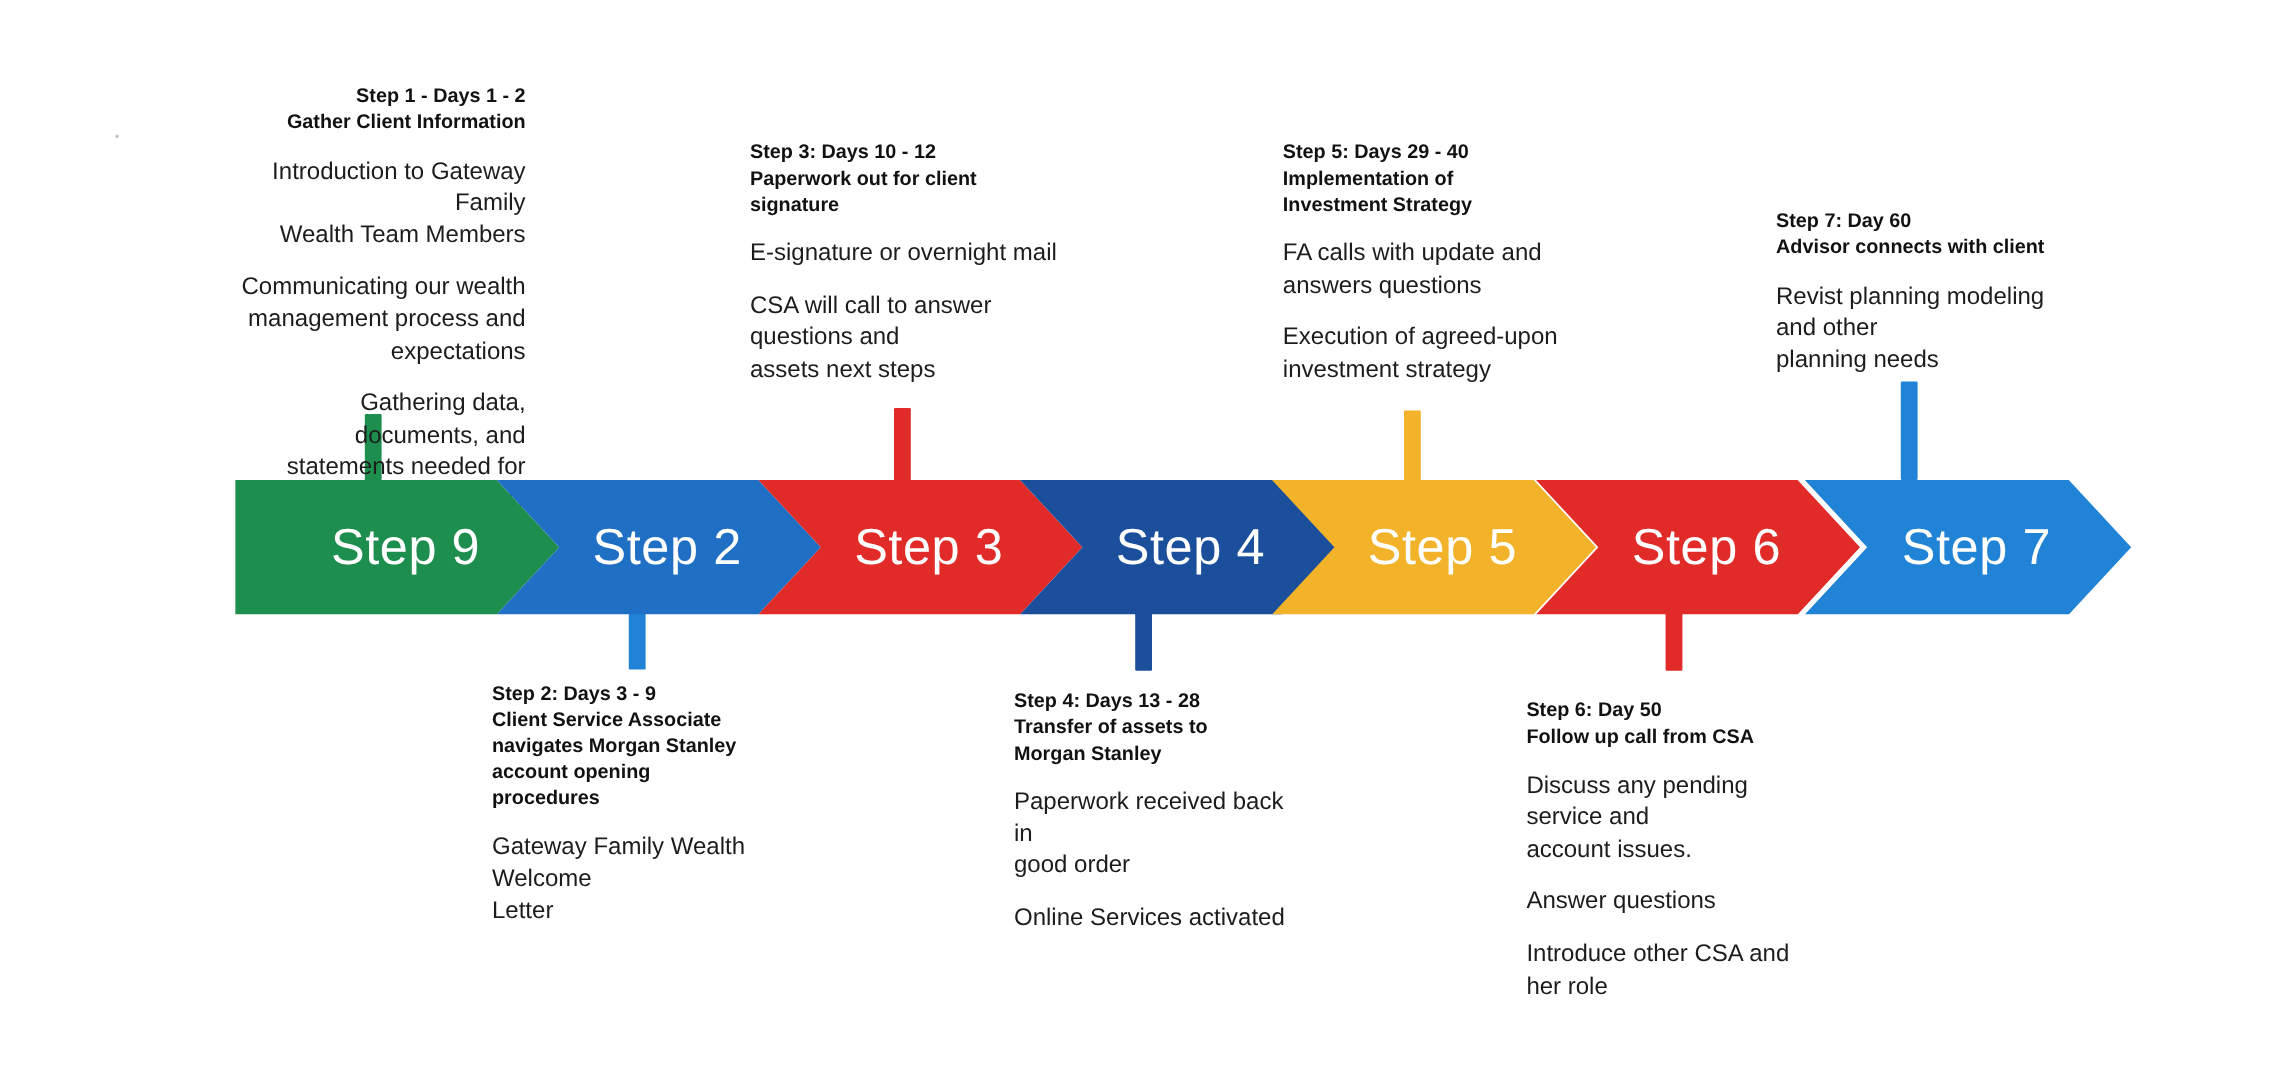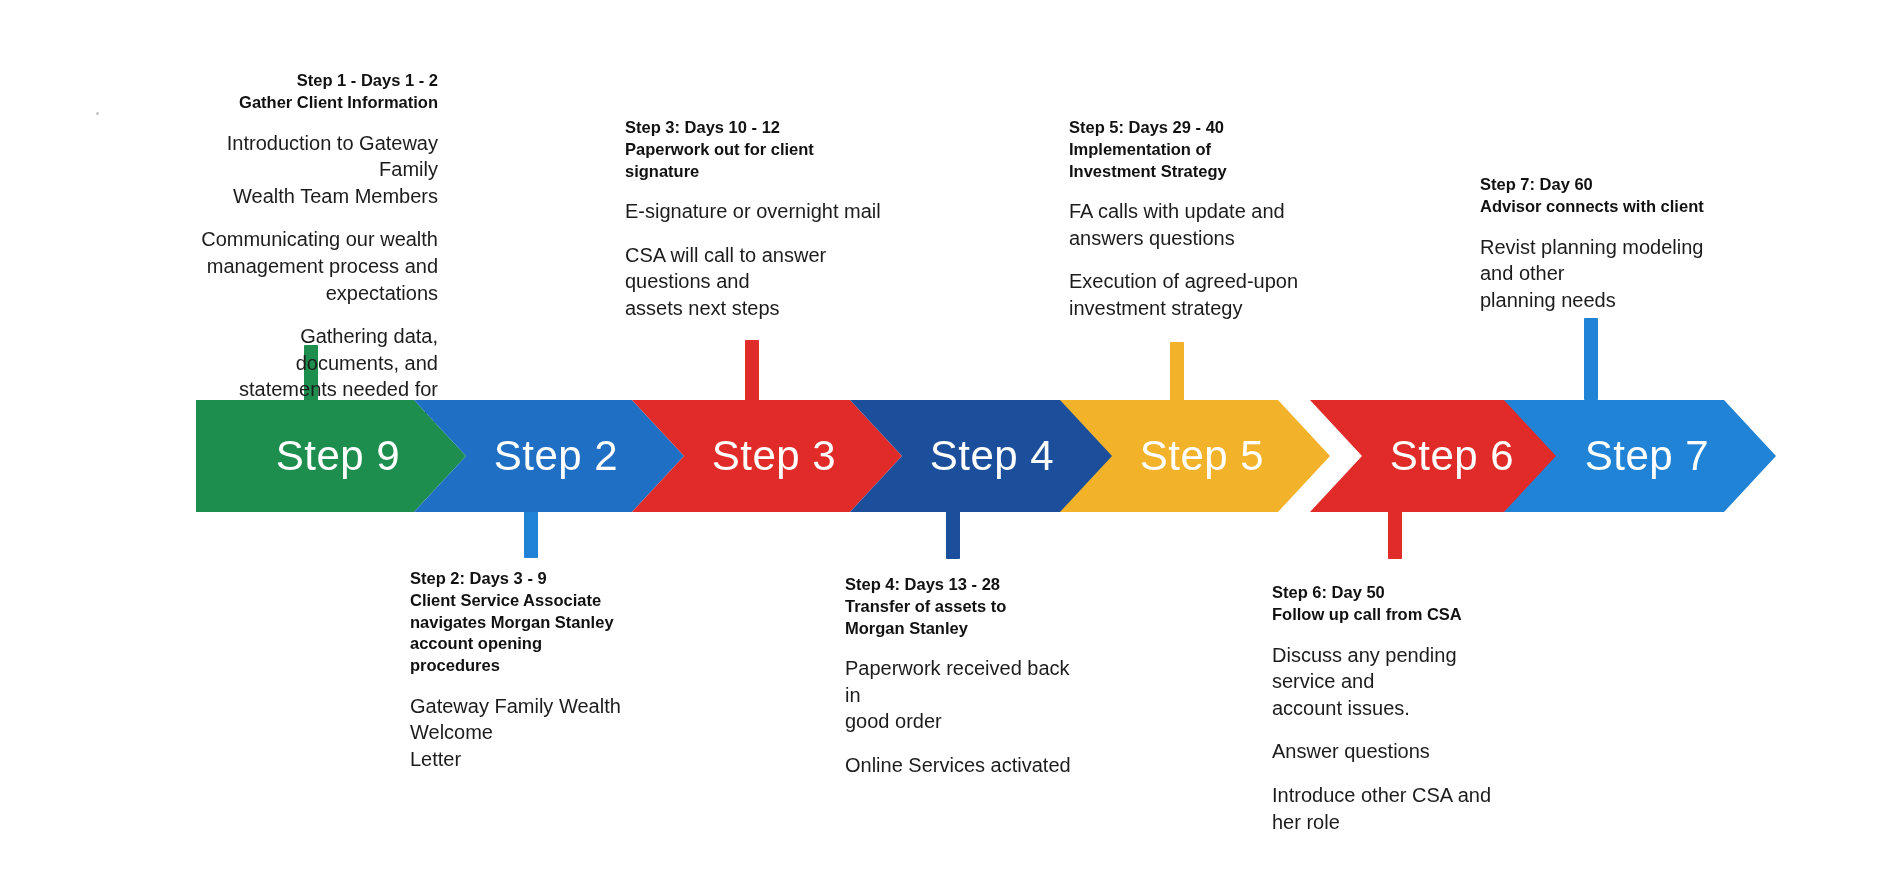--- a/index.html
+++ b/index.html
@@ -130,21 +130,21 @@
       <span class="chev-label">Step 4</span>
     </div>
 
     <div class="chev" style="left:864px; width:270px;">
       <svg class="chev-shape" viewBox="0 0 270 112" preserveAspectRatio="none">
         <path d="M0,0 L218,0 L270,56 L218,112 L0,112 L52,56 Z" fill="#F2B229"></path>
       </svg>
       <span class="chev-label">Step 5</span>
     </div>
 
-    <div class="chev" style="left:1114px; width:270px;">
+    <div class="chev" style="left:1084px; width:270px;">
       <svg class="chev-shape" viewBox="0 0 270 112" preserveAspectRatio="none">
         <path d="M0,0 L218,0 L270,56 L218,112 L0,112 L52,56 Z" fill="#E02B29"></path>
       </svg>
       <span class="chev-label">Step 6</span>
     </div>
 
     <div class="chev" style="left:1308px; width:272px;">
       <svg class="chev-shape" viewBox="0 0 272 112" preserveAspectRatio="none">
         <path d="M0,0 L220,0 L272,56 L220,112 L0,112 L52,56 Z" fill="#2083D6"></path>
       </svg>

